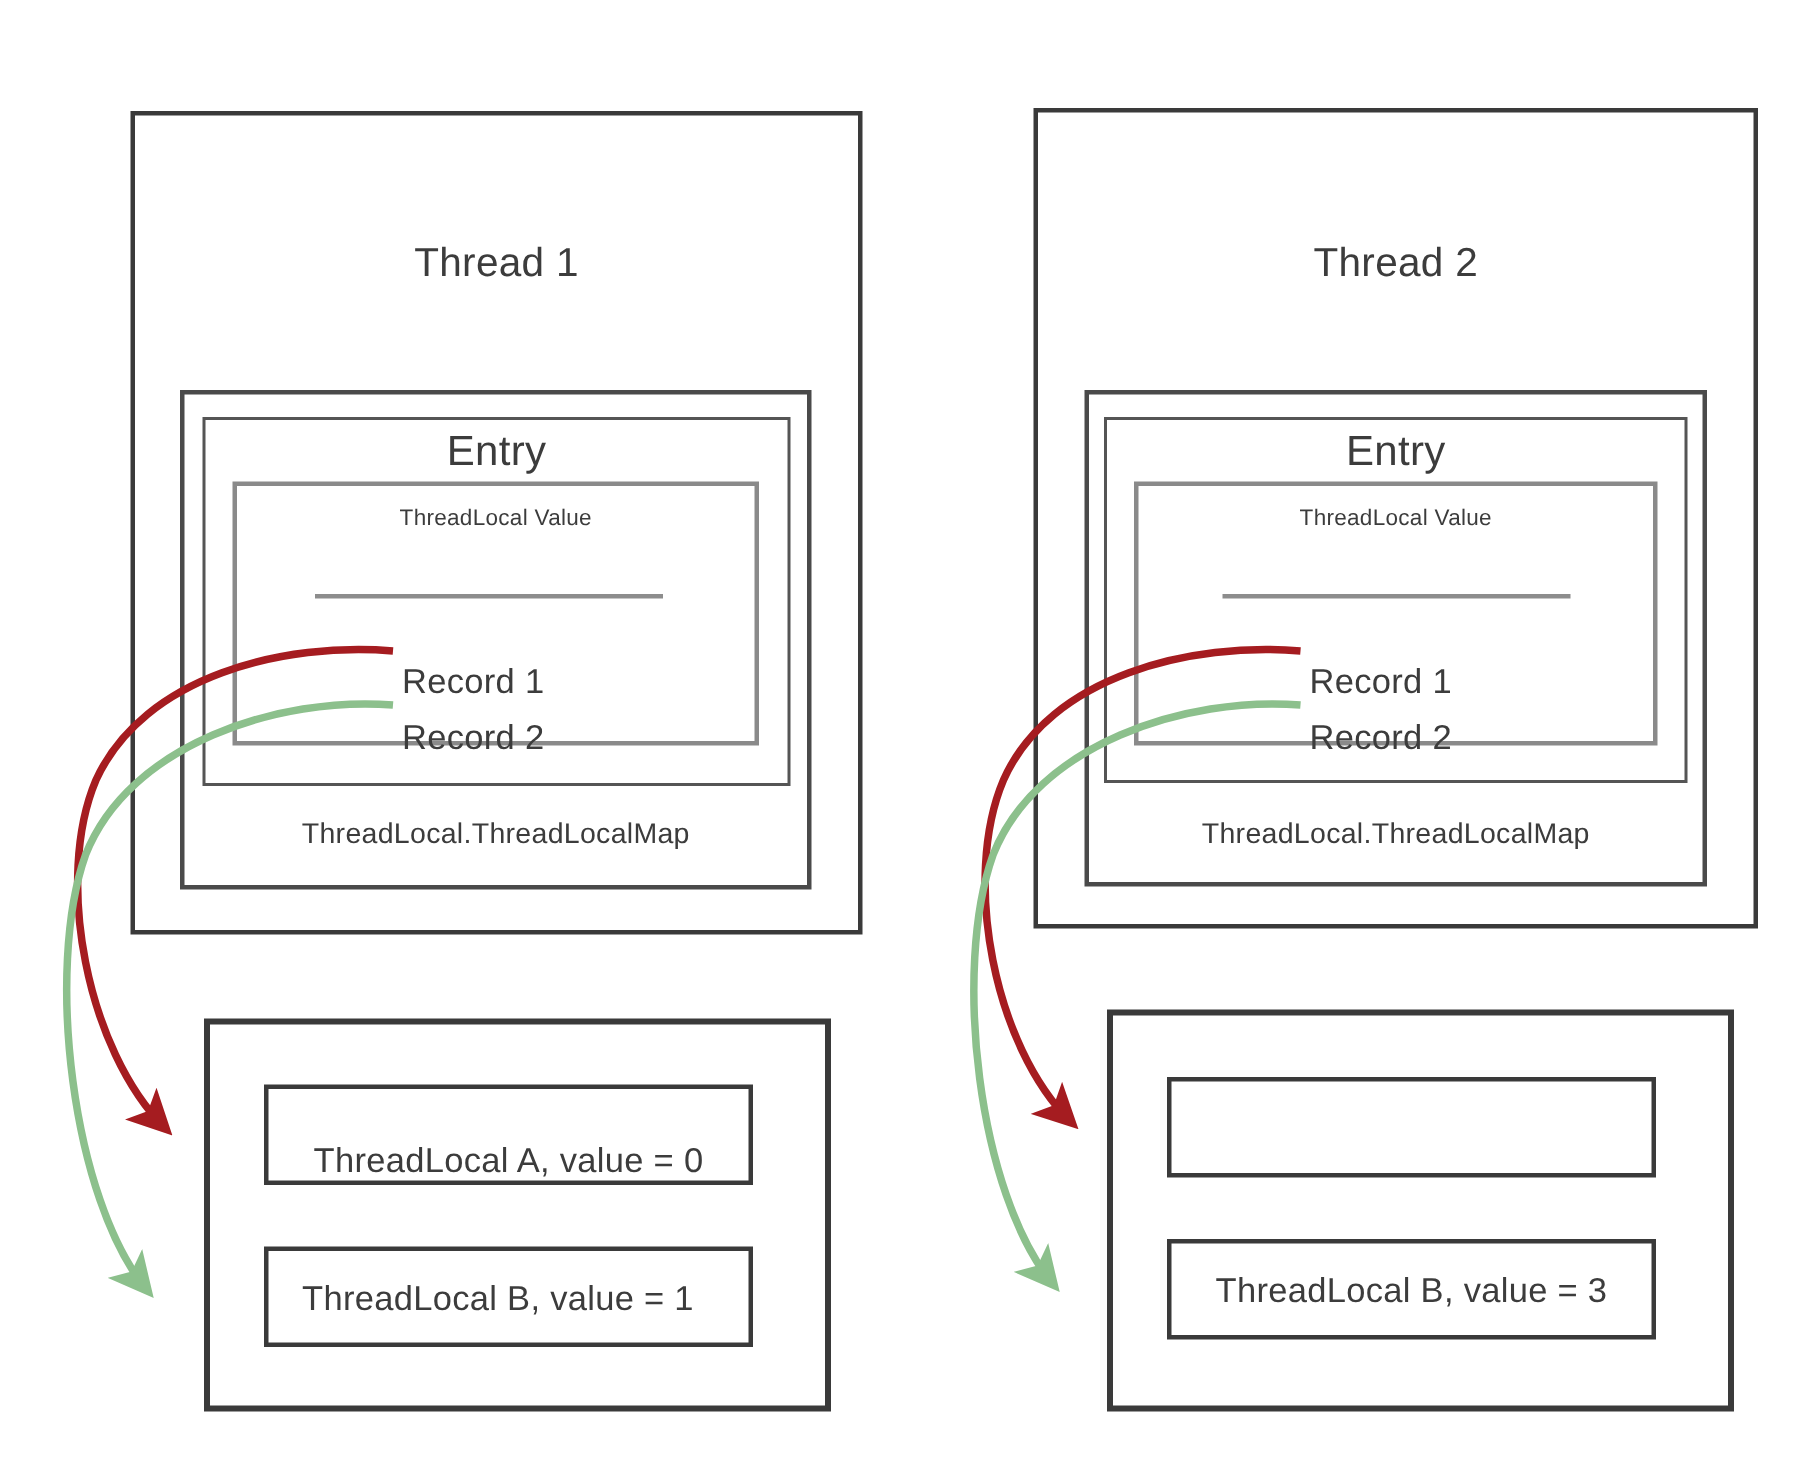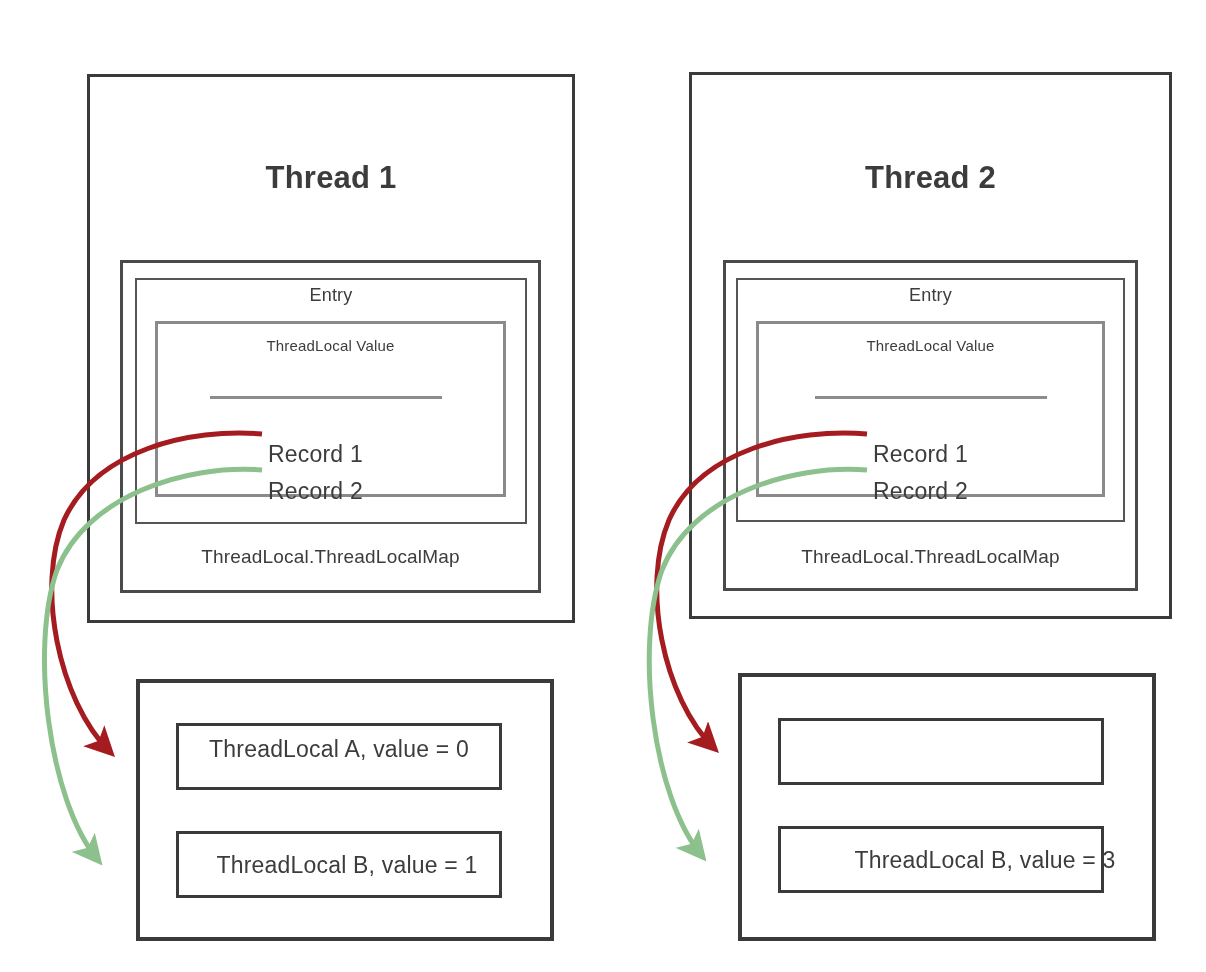--- a/index.html
+++ b/index.html
@@ -47,25 +47,24 @@
   .label {
     position: absolute;
     color: #3c3c3c;
     white-space: nowrap;
     letter-spacing: 0.2px;
   }
   .label.center {
     text-align: center;
   }
   .thread-title {
-    font-size: 31px;
-    font-weight: bold;
+    font-size: 27px;
   }
   .entry-title {
-    font-size: 18px;
+    font-size: 28px;
   }
   .value-title {
     font-size: 15px;
   }
   .map-title {
     font-size: 19px;
   }
   .record-label {
     font-size: 23px;
     margin-top: 17px;
@@ -110,24 +109,24 @@
 
   <div class="divider" style="left:210px; top:396px; width:232px;"></div>
 
   <div class="label record-label" style="left:268px; top:424px;">Record 1</div>
 
   <div class="label record-label" style="left:268px; top:461px;">Record 2</div>
 
   <div class="box store-box" style="left:136px; top:679px; width:418px; height:262px;"></div>
 
   <div class="box store-item" style="left:176px; top:723px; width:326px; height:67px;"></div>
-  <div class="label center store-label" style="left:176px; top:736px; width:326px;">ThreadLocal A, value = 0</div>
+  <div class="label center store-label" style="left:176px; top:760px; width:326px;">ThreadLocal A, value = 0</div>
 
   <div class="box store-item" style="left:176px; top:831px; width:326px; height:67px;"></div>
-  <div class="label center store-label" style="left:184px; top:852px; width:326px;">ThreadLocal B, value = 1</div>
+  <div class="label center store-label" style="left:169px; top:852px; width:326px;">ThreadLocal B, value = 1</div>
 
   <div class="box thread-box" style="left:689px; top:72px; width:483px; height:547px;"></div>
 
   <div class="label center thread-title" style="left:689px; top:160px; width:483px;">Thread 2</div>
 
   <div class="box map-box" style="left:723px; top:260px; width:415px; height:331px;"></div>
 
   <div class="label center map-title" style="left:723px; top:546px; width:415px;">ThreadLocal.ThreadLocalMap</div>
 
   <div class="box entry-box" style="left:736px; top:278px; width:389px; height:244px;"></div>
@@ -142,21 +141,21 @@
 
   <div class="label record-label" style="left:873px; top:424px;">Record 1</div>
 
   <div class="label record-label" style="left:873px; top:461px;">Record 2</div>
 
   <div class="box store-box" style="left:738px; top:673px; width:418px; height:268px;"></div>
 
   <div class="box store-item" style="left:778px; top:718px; width:326px; height:67px;"></div>
 
   <div class="box store-item" style="left:778px; top:826px; width:326px; height:67px;"></div>
-  <div class="label center store-label" style="left:778px; top:847px; width:326px;padding-left:44px;">ThreadLocal B, value = 3</div>
+  <div class="label center store-label" style="left:778px; top:847px; width:326px;">ThreadLocal B, value = 3</div>
 
   <svg id="arrow-layer" viewBox="0 0 1206 972">
     <defs>
       <marker id="head-red" markerWidth="6" markerHeight="6" refX="4.6" refY="3" orient="auto" markerUnits="strokeWidth">
         <path d="M0,0 L6,3 L0,6 L1.4,3 Z" fill="#A51C20"></path>
       </marker>
       <marker id="head-green" markerWidth="6" markerHeight="6" refX="4.6" refY="3" orient="auto" markerUnits="strokeWidth">
         <path d="M0,0 L6,3 L0,6 L1.4,3 Z" fill="#8CC08C"></path>
       </marker>
     </defs>

